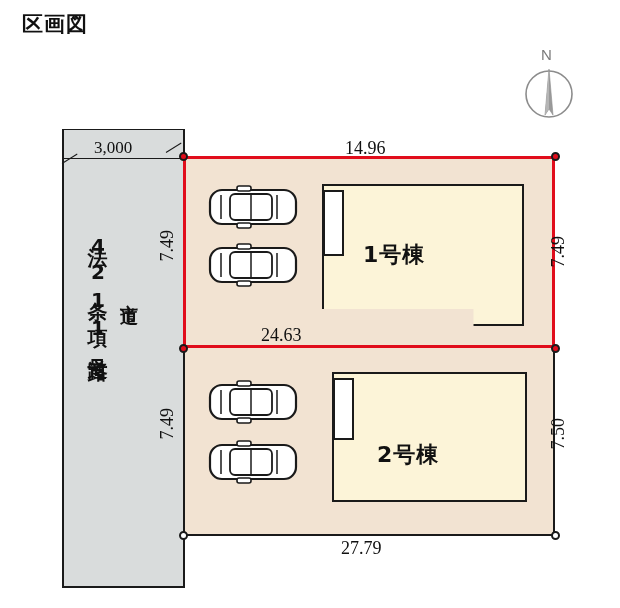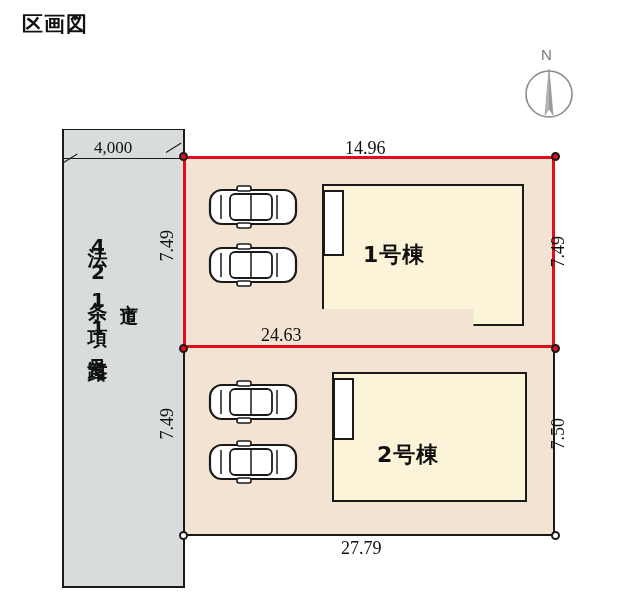--- a/index.html
+++ b/index.html
@@ -254,21 +254,21 @@
 
   <div class="road-top-edge"></div>
   <div class="road"></div>
   <div class="road-bottom-edge"></div>
   <div class="road-label road-label-main">法42条1項1号道路</div>
   <div class="road-label road-label-sub">市道</div>
 
   <div class="dim5000-line"></div>
   <div class="tick tick-a"></div>
   <div class="tick tick-b"></div>
-  <div class="dim5000-text">4,000</div>
+  <div class="dim5000-text">3,000</div>
 
   <div class="plot plot-2"></div>
   <div class="bldg bldg-2"></div>
   <div class="porch porch-2"></div>
   <div class="bldg-label bldg-label-2">2号棟</div>
 
   <svg class="car" style="left:207px; top:380px;" viewBox="0 0 92 44">
     <rect x="3" y="5" width="86" height="34" rx="12" fill="#ffffff" stroke="#1a1a1a" stroke-width="2.2"></rect>
     <rect x="23" y="9" width="42" height="26" rx="5" fill="#ffffff" stroke="#1a1a1a" stroke-width="1.8"></rect>
     <line x1="14" y1="10" x2="14" y2="34" stroke="#1a1a1a" stroke-width="1.5"></line>

